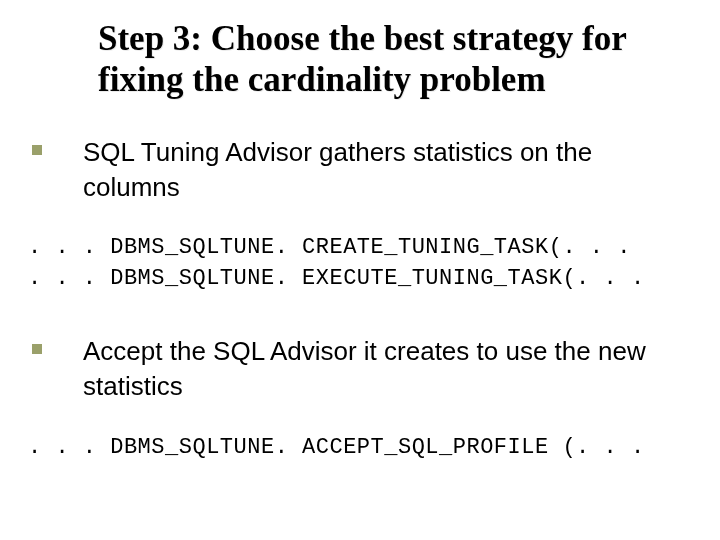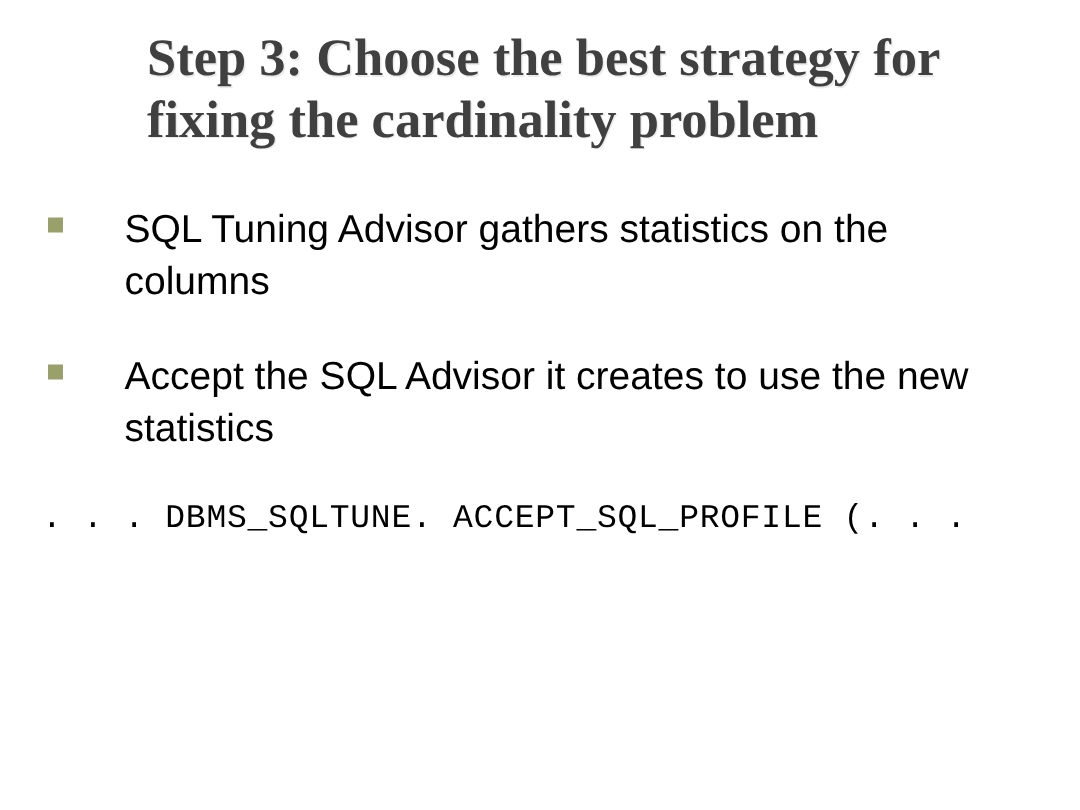--- a/index.html
+++ b/index.html
@@ -15,21 +15,21 @@
   .slide {
     box-sizing: border-box;
     width: 720px;
     height: 540px;
     padding: 18px 28px 18px 28px;
   }
   .title {
     font-family: "Times New Roman", Times, serif;
     font-size: 35px;
     line-height: 1.18;
-    color: #404040;
+    color: #000000;
     margin: 0 0 34px 70px;
     max-width: 600px;
     text-shadow: 1px 1px 0 rgba(0,0,0,0.08);
   }
   .bline {
     display: flex;
     align-items: flex-start;
     margin-bottom: 28px;
     gap: 19px;
   }
@@ -70,20 +70,22 @@
 
   <h1 class="title">Step 3:  Choose the best strategy for fixing the cardinality problem</h1>
 
   <div class="bline">
     <div class="bmark">
         <div class="sq"></div>
       </div>
     <div class="btext">SQL Tuning Advisor gathers statistics on the columns</div>
   </div>
 
+  <div class="code-block">. . . DBMS_SQLTUNE. CREATE_TUNING_TASK(. . .
+. . . DBMS_SQLTUNE. EXECUTE_TUNING_TASK(. . .</div>
 
   <div class="bline">
     <div class="bmark">
         <div class="sq"></div>
       </div>
     <div class="btext">Accept the SQL Advisor it creates to use the new statistics</div>
   </div>
 
   <div class="code-block last">. . . DBMS_SQLTUNE. ACCEPT_SQL_PROFILE (. . .</div>
 

